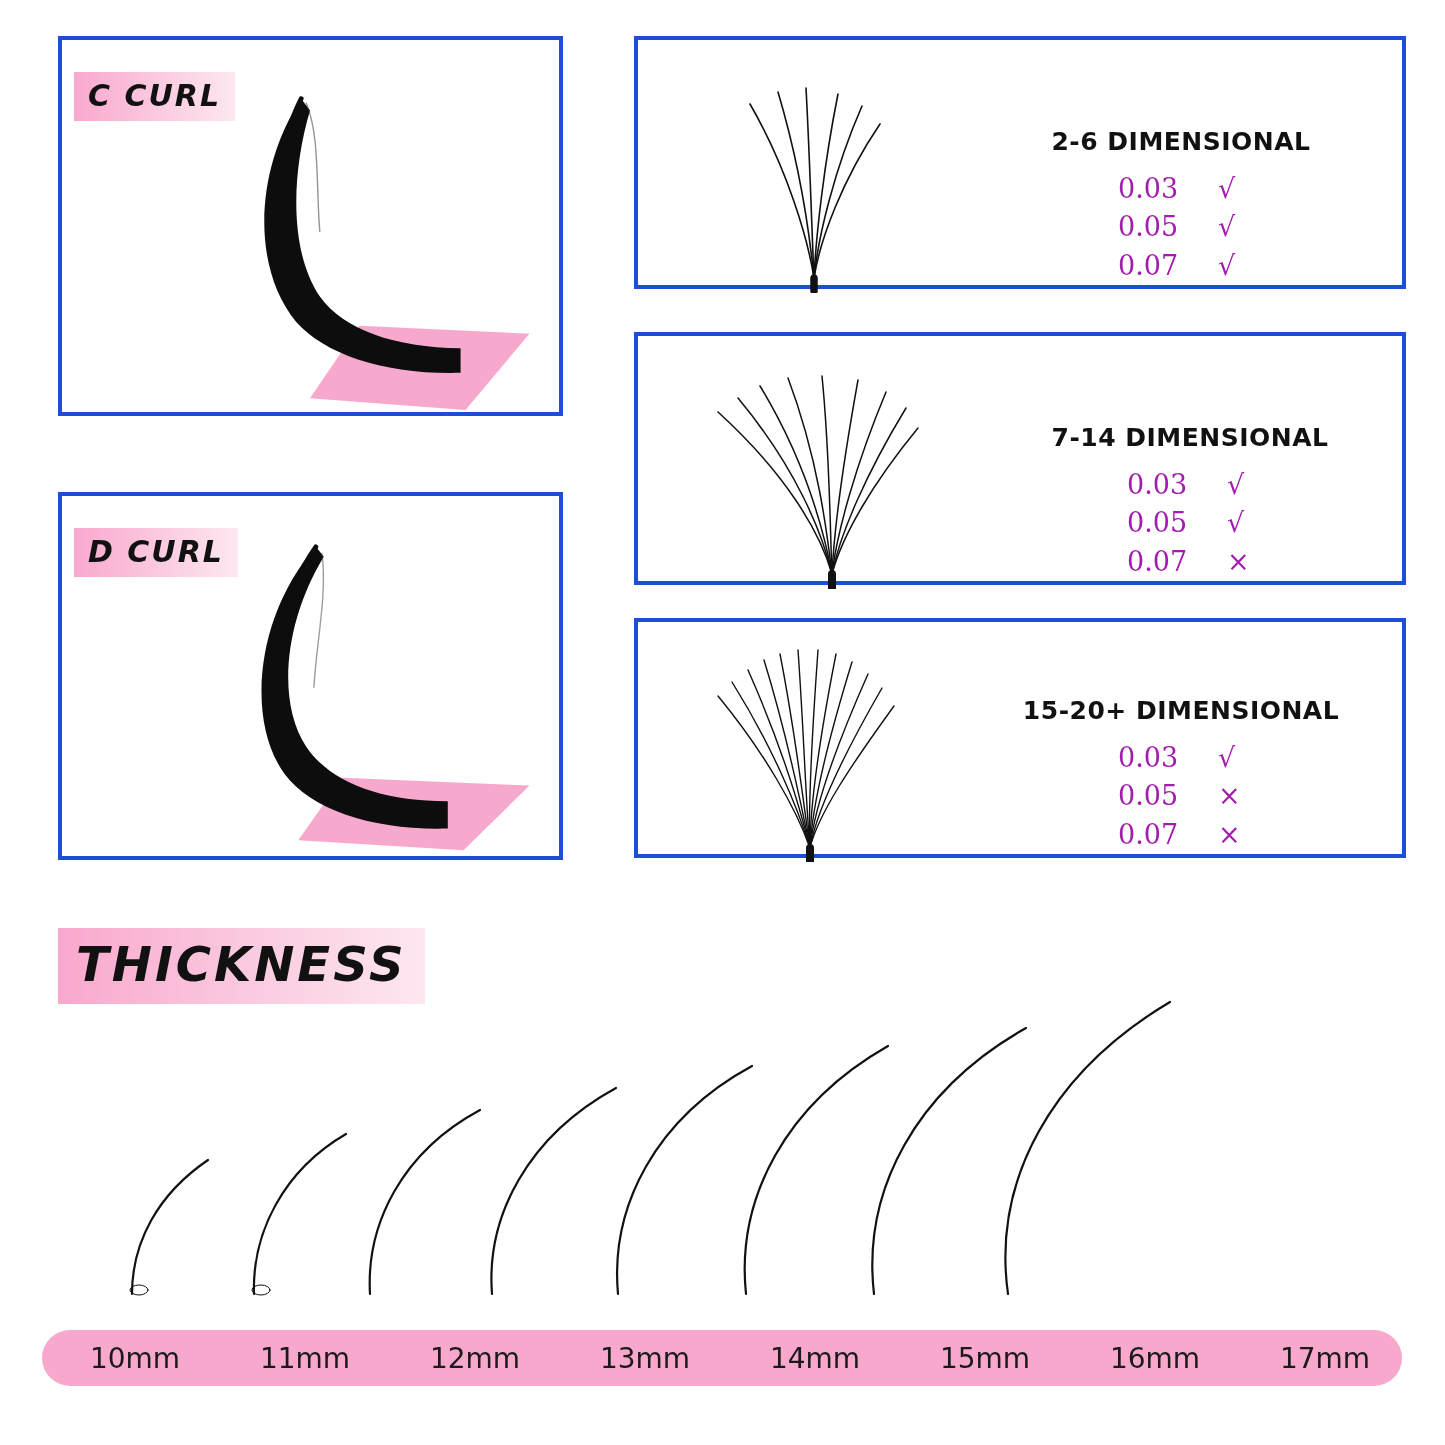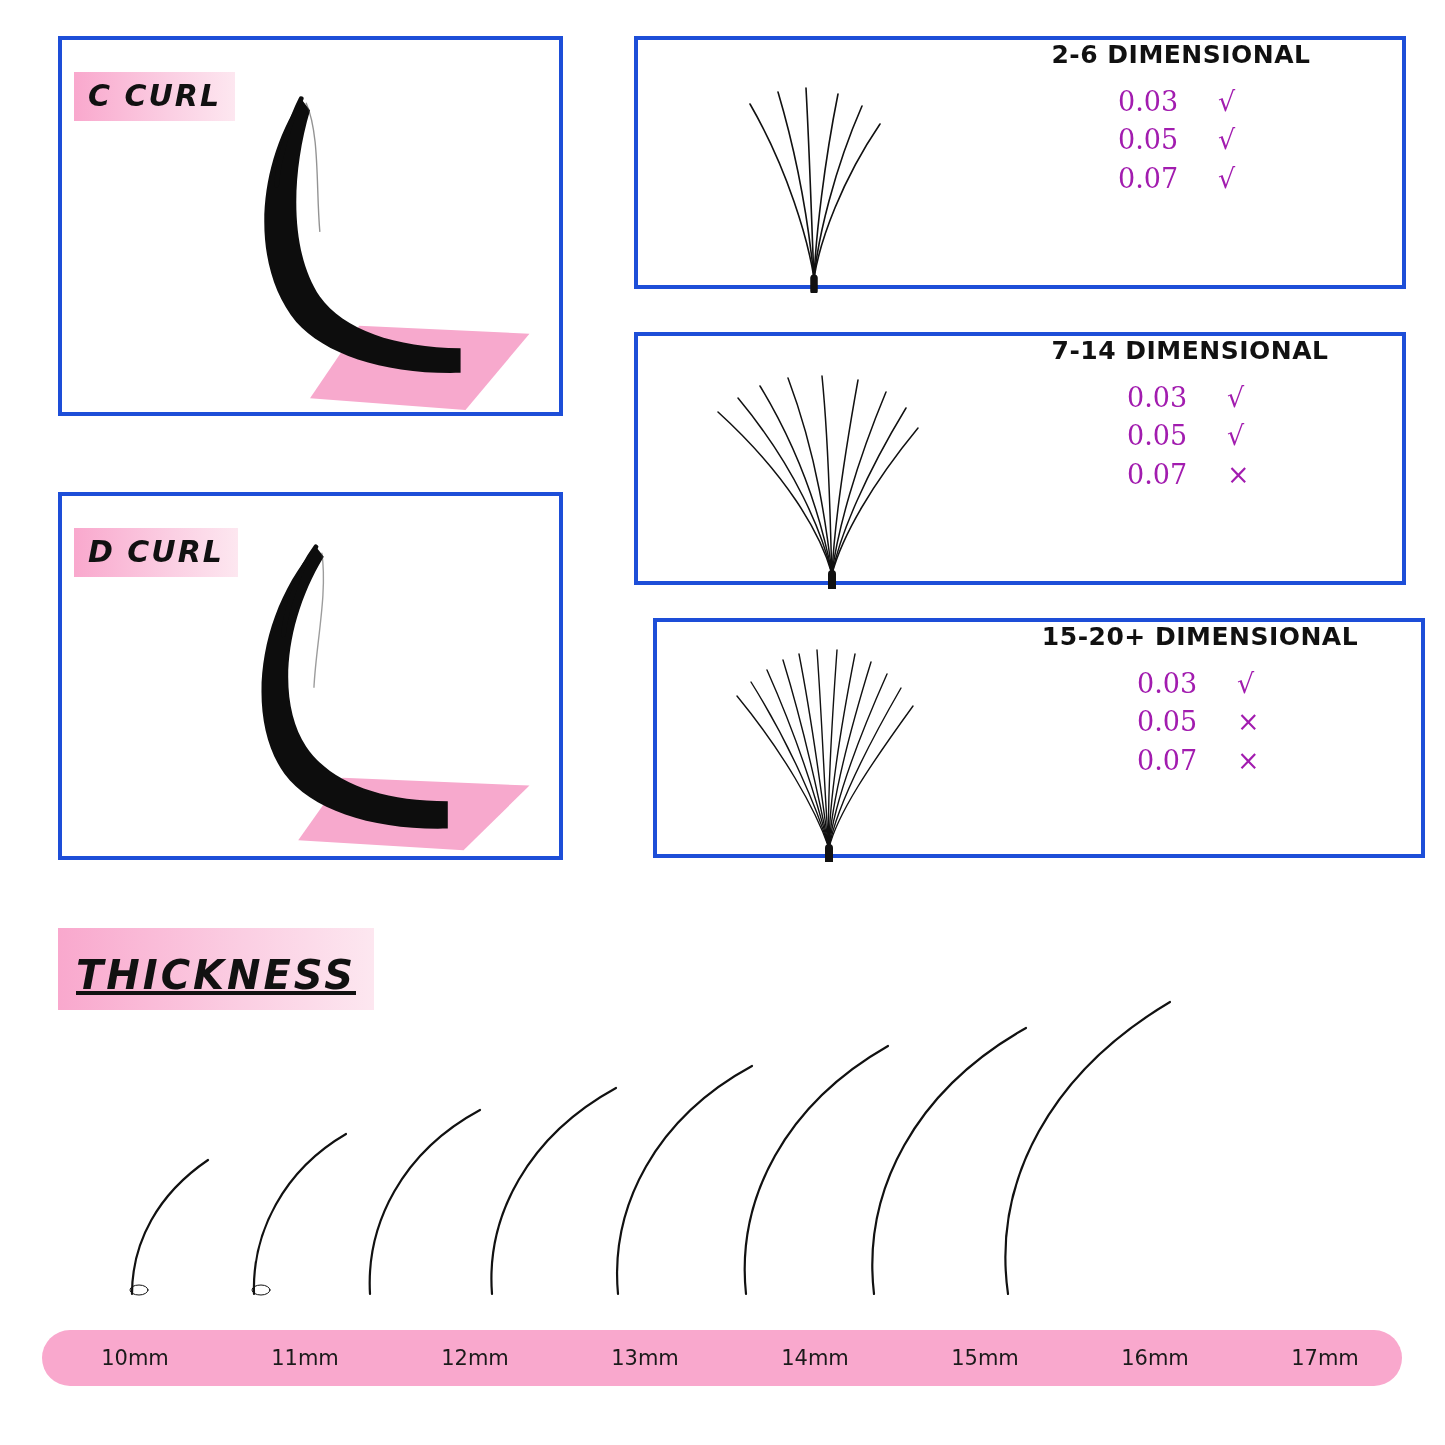--- a/index.html
+++ b/index.html
@@ -52,21 +52,21 @@
   }
 
   .curl-art {
     position: absolute;
     left: 0; top: 0;
     width: 100%;
     height: 100%;
   }
 
   
-  .dim-panel { display: flex; align-items: flex-start; gap: 40px; }
+  .dim-panel { display: flex; align-items: flex-end; gap: 40px; }
 
   .dim-fan {
     width: 300px;
     height: 100%;
     flex: 0 0 300px;
     position: relative;
   }
   .dim-info {
     flex: 1 1 auto;
     text-align: center;
@@ -92,24 +92,23 @@
     display: flex;
     gap: 26px;
   }
   .dim-row .thick { width: 74px; display: inline-block; }
   .dim-row .mark  { width: 26px; display: inline-block; }
 
   
   .thickness-label {
     left: 58px;
     top: 928px;
-    font-size: 40px;
+    font-size: 48px;
     letter-spacing: 3px;
-    padding: 24px 18px 12px 18px;
-    text-decoration: underline;
+    padding: 8px 18px 12px 18px;
   }
 
   .lash-row {
     position: absolute;
     left: 40px;
     top: 980px;
     width: 1365px;
     height: 330px;
   }
 
@@ -121,21 +120,21 @@
     height: 56px;
     border-radius: 28px;
     background: #f9a8cd;
     display: flex;
     align-items: center;
   }
   .size-cell {
     flex: 1 1 0;
     text-align: center;
     font-family: "DejaVu Sans", sans-serif;
-    font-size: 21px;
+    font-size: 28px;
     color: #1a1a1a;
     padding-left: 16px;
   }
 </style>
 </head>
 <body>
 
 <div class="stage">
 
   <div class="panel curl-panel" style="left:58px; top:36px; width:505px; height:380px;">
@@ -223,21 +222,21 @@
           <span class="mark">√</span>
         </div>
         <div class="dim-row">
           <span class="thick">0.07</span>
           <span class="mark">×</span>
         </div>
       </div>
     </div>
   </div>
 
-  <div class="panel dim-panel" style="left:634px; top:618px; width:772px; height:240px;margin-left:19px;">
+  <div class="panel dim-panel" style="left:634px; top:618px; width:772px; height:240px;">
     <div class="dim-fan">
       <svg viewBox="0 0 300 240" width="300" height="240">
         <g stroke="#111" fill="none" stroke-linecap="round">
           <path d="M172,226 C158,186 126,130 80,74" stroke-width="1.4"></path>
           <path d="M172,226 C160,186 134,124 94,60" stroke-width="1.4"></path>
           <path d="M172,226 C162,186 142,120 110,48" stroke-width="1.4"></path>
           <path d="M172,226 C164,186 150,116 126,38" stroke-width="1.4"></path>
           <path d="M172,226 C166,186 158,114 142,32" stroke-width="1.4"></path>
           <path d="M172,226 C168,186 166,112 160,28" stroke-width="1.4"></path>
           <path d="M172,226 C170,186 174,112 180,28" stroke-width="1.4"></path>

